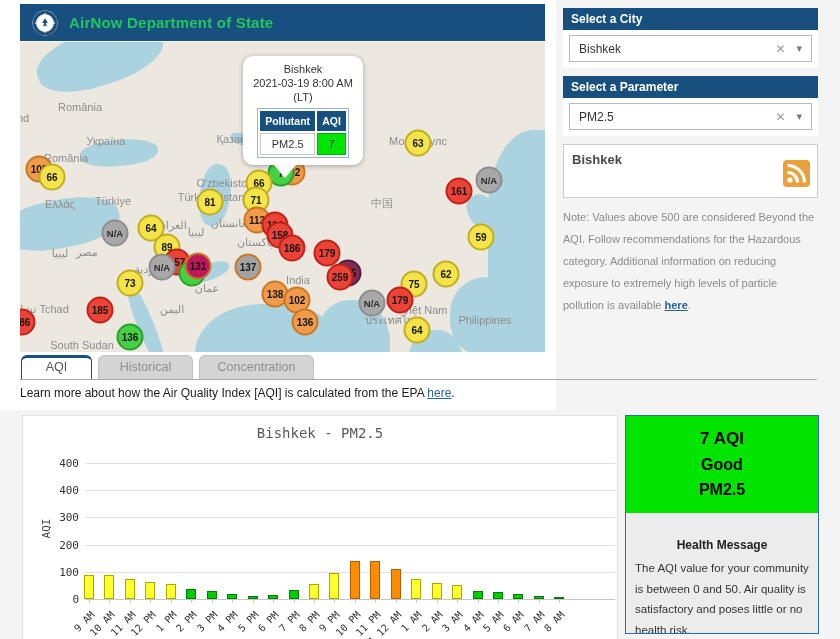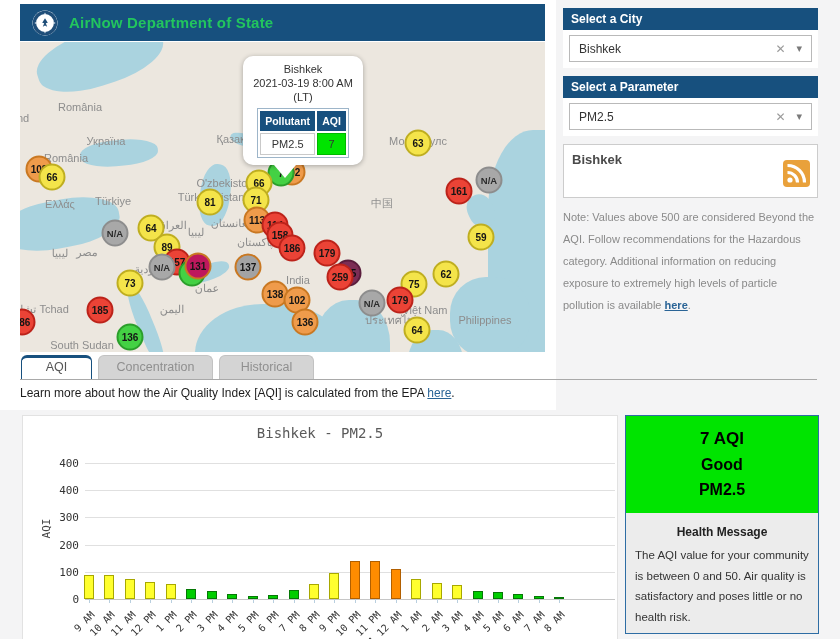--- a/index.html
+++ b/index.html
@@ -78,21 +78,21 @@
   .cc{position:absolute;left:625px;top:415px;width:194px;height:219px;border:1px solid #2e6da4;
       background:#ececec;box-sizing:border-box;overflow:hidden}
   .cc-head{background:#17507e;color:#fff;text-align:center;padding:5px 2px 7px}
   .cc-title{font-size:13.5px;font-weight:700}
   .cc-obs{font-size:10.5px;font-weight:700;margin-top:2px}
   .cc-time{font-size:13px;font-weight:700;margin-top:2px}
   .cc-green{background:#00e400;text-align:center;padding:13px 0 14px;color:#000}
   .cc-aqi{font-size:17px;font-weight:700}
   .cc-cat,.cc-param{font-size:16px;font-weight:700;margin-top:7px}
   .cc-health{padding:6px 9px 0}
-  .cc-htitle{text-align:center;font-weight:700;font-size:12px;color:#222;margin:6px 0 6px}
+  .cc-htitle{text-align:center;font-weight:700;font-size:12px;color:#222;margin:19px 0 6px}
   .cc-htext{font-size:11.5px;color:#333;line-height:1.8}
 </style>
 </head>
 <body>
 
 <div class="white-left"></div>
 
 <div class="hdr">
   <span style="display:inline-flex">
     <svg width="26" height="26" viewBox="0 0 26 26">
@@ -208,22 +208,22 @@
         <td class="aqi">7</td>
       </tr>
     </tbody>
       </table>
     <div class="ptr"></div>
   </div>
 </div>
 
 <div class="tabs">
   <div class="tab active">AQI</div>
+  <div class="tab inactive w3">Historical</div>
   <div class="tab inactive w2">Concentration</div>
-  <div class="tab inactive w3">Historical</div>
 </div>
 <div class="rule"></div>
 <div class="epa"><span>Learn more about how the Air Quality Index [AQI] is calculated from the EPA </span><a href="#">here</a><span>.</span></div>
 
 <div class="sb-head" style="top:8px">Select a City</div>
 <div class="sb-body" style="top:30px;height:38px">
   <div class="select">
     <span class="val">Bishkek</span>
     <span class="x">✕</span>
     <span class="caret">▾</span>

